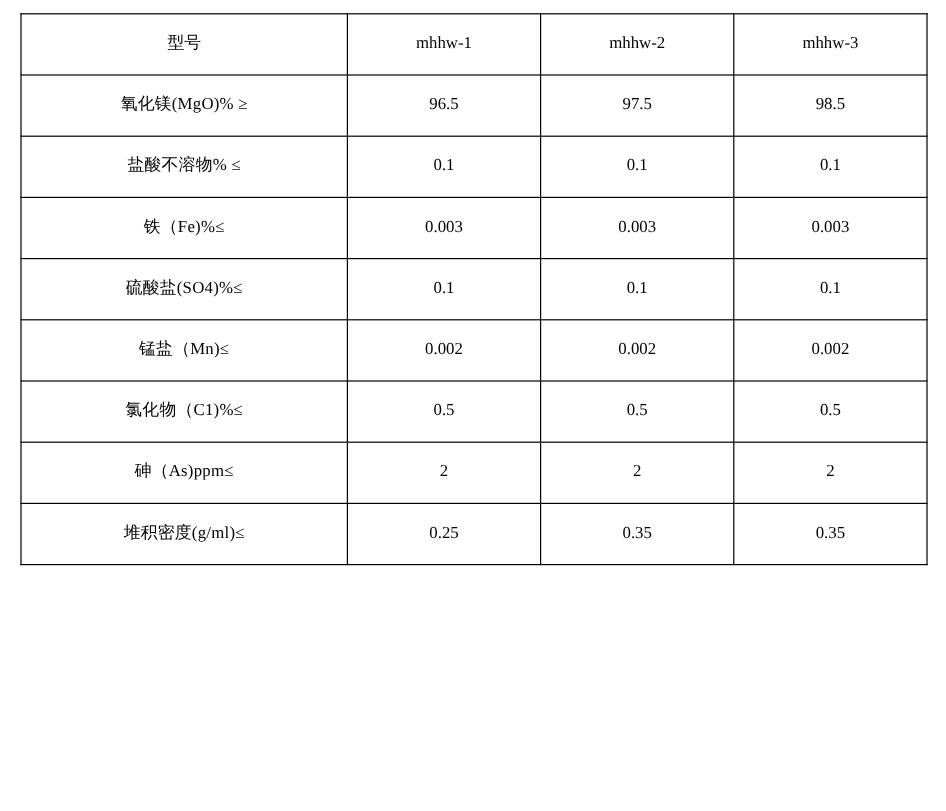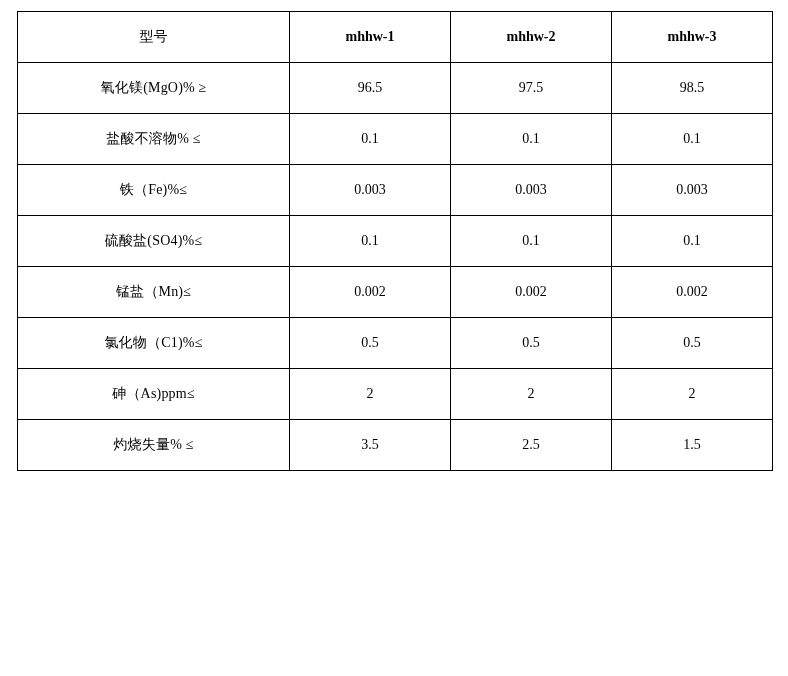--- a/index.html
+++ b/index.html
@@ -49,21 +49,20 @@
   .value-cell {
     font-size: 13px;
     font-family: "Liberation Mono", monospace;
   }
   .head-cell {
     font-size: 14px;
   }
   .head-val {
     font-size: 13px;
     font-family: "Liberation Mono", monospace;
-    font-weight: bold;
   }
 </style>
 </head>
 <body>
 
 <div class="page">
   <table class="spec">
     <colgroup>
       <col class="c0">
       <col class="c1">
@@ -113,20 +112,20 @@
         <td class="value-cell">0.5</td>
         <td class="value-cell">0.5</td>
       </tr>
       <tr>
         <td class="label-cell">砷（As)ppm≤</td>
         <td class="value-cell">2</td>
         <td class="value-cell">2</td>
         <td class="value-cell">2</td>
       </tr>
       <tr>
-        <td class="label-cell">灼烧失量% ≤</td>
-        <td class="value-cell">3.5</td>
-        <td class="value-cell">2.5</td>
-        <td class="value-cell">1.5</td>
+        <td class="label-cell">堆积密度(g/ml)≤</td>
+        <td class="value-cell">0.25</td>
+        <td class="value-cell">0.35</td>
+        <td class="value-cell">0.35</td>
       </tr>
     </tbody>
   </table>
 </div>
 
 </body></html>

